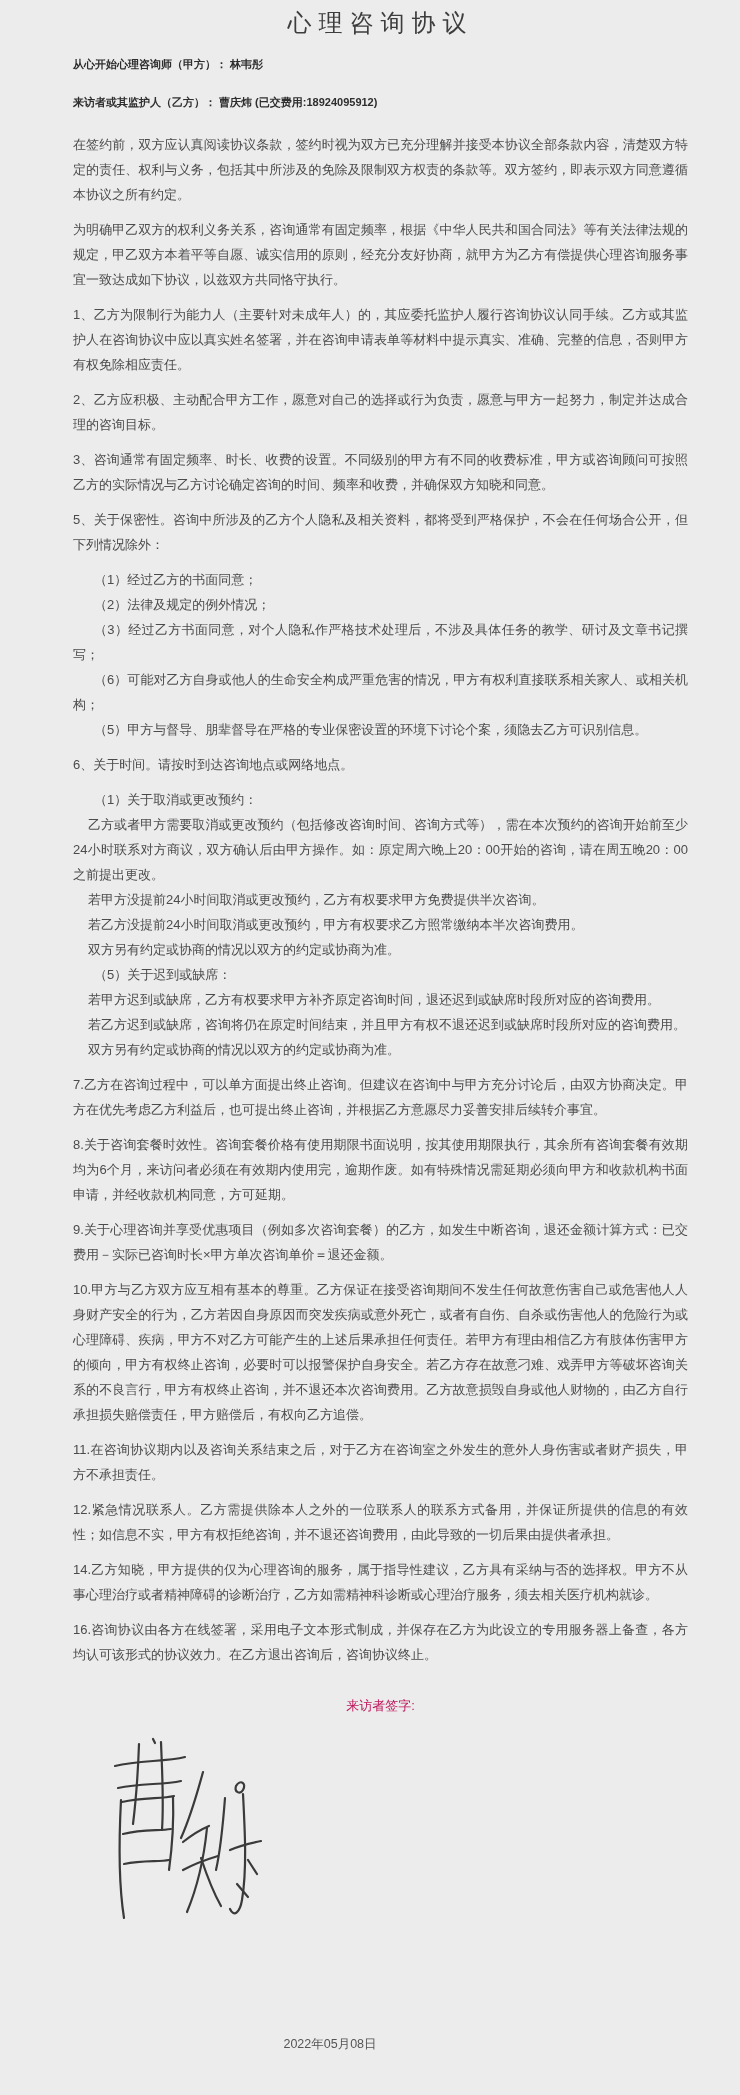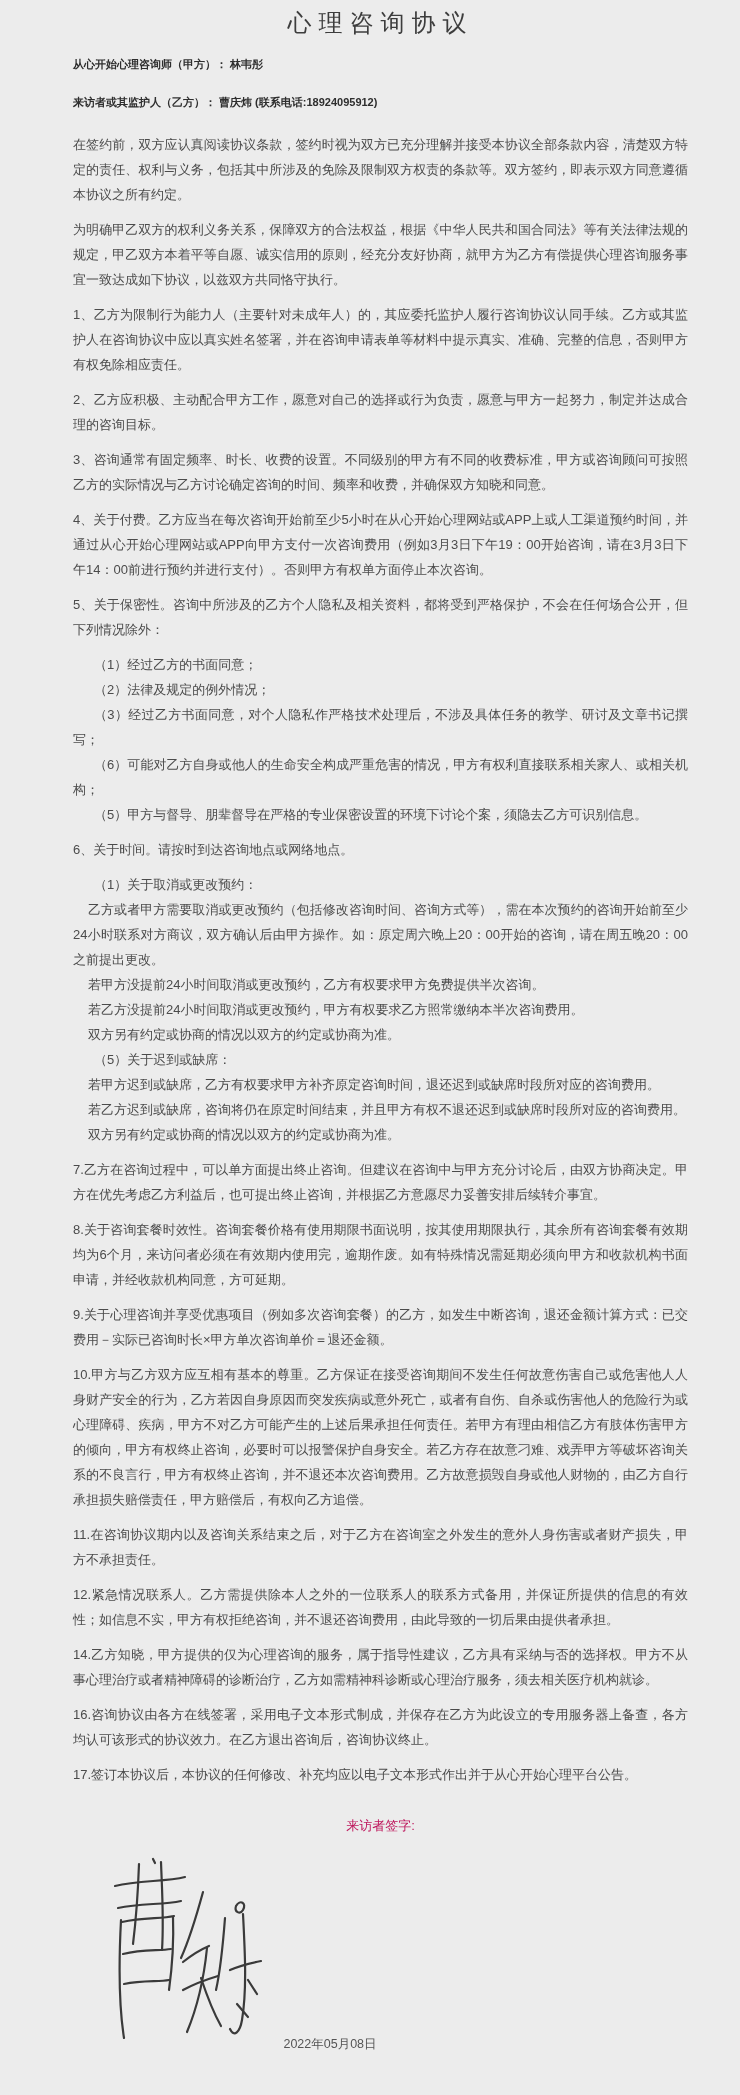--- a/index.html
+++ b/index.html
@@ -69,29 +69,28 @@
   }
 </style>
 </head>
 <body>
 
 <div class="page">
 
   <h1 class="doc-title">心理咨询协议</h1>
 
   <p class="party-line">从心开始心理咨询师（甲方）： 林韦彤</p>
-  <p class="party-line">来访者或其监护人（乙方）： 曹庆炜 (联系电话:18924095912)</p>
+  <p class="party-line">来访者或其监护人（乙方）： 曹庆炜 (已交费用:18924095912)</p>
 
   <div class="body-blocks" id="body-blocks">
       <p class="blk indent0">在签约前，双方应认真阅读协议条款，签约时视为双方已充分理解并接受本协议全部条款内容，清楚双方特定的责任、权利与义务，包括其中所涉及的免除及限制双方权责的条款等。双方签约，即表示双方同意遵循本协议之所有约定。</p>
-      <p class="blk indent0">为明确甲乙双方的权利义务关系，保障双方的合法权益，根据《中华人民共和国合同法》等有关法律法规的规定，甲乙双方本着平等自愿、诚实信用的原则，经充分友好协商，就甲方为乙方有偿提供心理咨询服务事宜一致达成如下协议，以兹双方共同恪守执行。</p>
+      <p class="blk indent0">为明确甲乙双方的权利义务关系，咨询通常有固定频率，根据《中华人民共和国合同法》等有关法律法规的规定，甲乙双方本着平等自愿、诚实信用的原则，经充分友好协商，就甲方为乙方有偿提供心理咨询服务事宜一致达成如下协议，以兹双方共同恪守执行。</p>
       <p class="blk indent0">1、乙方为限制行为能力人（主要针对未成年人）的，其应委托监护人履行咨询协议认同手续。乙方或其监护人在咨询协议中应以真实姓名签署，并在咨询申请表单等材料中提示真实、准确、完整的信息，否则甲方有权免除相应责任。</p>
       <p class="blk indent0">2、乙方应积极、主动配合甲方工作，愿意对自己的选择或行为负责，愿意与甲方一起努力，制定并达成合理的咨询目标。</p>
       <p class="blk indent0">3、咨询通常有固定频率、时长、收费的设置。不同级别的甲方有不同的收费标准，甲方或咨询顾问可按照乙方的实际情况与乙方讨论确定咨询的时间、频率和收费，并确保双方知晓和同意。</p>
-      <p class="blk indent0">4、关于付费。乙方应当在每次咨询开始前至少5小时在从心开始心理网站或APP上或人工渠道预约时间，并通过从心开始心理网站或APP向甲方支付一次咨询费用（例如3月3日下午19：00开始咨询，请在3月3日下午14：00前进行预约并进行支付）。否则甲方有权单方面停止本次咨询。</p>
       <p class="blk indent0">5、关于保密性。咨询中所涉及的乙方个人隐私及相关资料，都将受到严格保护，不会在任何场合公开，但下列情况除外：</p>
       <p class="blk indent1">（1）经过乙方的书面同意；</p>
       <p class="blk indent1">（2）法律及规定的例外情况；</p>
       <p class="blk indent1">（3）经过乙方书面同意，对个人隐私作严格技术处理后，不涉及具体任务的教学、研讨及文章书记撰写；</p>
       <p class="blk indent1">（6）可能对乙方自身或他人的生命安全构成严重危害的情况，甲方有权利直接联系相关家人、或相关机构；</p>
       <p class="blk indent1">（5）甲方与督导、朋辈督导在严格的专业保密设置的环境下讨论个案，须隐去乙方可识别信息。</p>
       <p class="blk indent0">6、关于时间。请按时到达咨询地点或网络地点。</p>
       <p class="blk indent1">（1）关于取消或更改预约：</p>
       <p class="blk indent2">乙方或者甲方需要取消或更改预约（包括修改咨询时间、咨询方式等），需在本次预约的咨询开始前至少24小时联系对方商议，双方确认后由甲方操作。如：原定周六晚上20：00开始的咨询，请在周五晚20：00之前提出更改。</p>
       <p class="blk indent2">若甲方没提前24小时间取消或更改预约，乙方有权要求甲方免费提供半次咨询。</p>
@@ -102,21 +101,20 @@
       <p class="blk indent2">若乙方迟到或缺席，咨询将仍在原定时间结束，并且甲方有权不退还迟到或缺席时段所对应的咨询费用。</p>
       <p class="blk indent2">双方另有约定或协商的情况以双方的约定或协商为准。</p>
       <p class="blk indent0">7.乙方在咨询过程中，可以单方面提出终止咨询。但建议在咨询中与甲方充分讨论后，由双方协商决定。甲方在优先考虑乙方利益后，也可提出终止咨询，并根据乙方意愿尽力妥善安排后续转介事宜。</p>
       <p class="blk indent0">8.关于咨询套餐时效性。咨询套餐价格有使用期限书面说明，按其使用期限执行，其余所有咨询套餐有效期均为6个月，来访问者必须在有效期内使用完，逾期作废。如有特殊情况需延期必须向甲方和收款机构书面申请，并经收款机构同意，方可延期。</p>
       <p class="blk indent0">9.关于心理咨询并享受优惠项目（例如多次咨询套餐）的乙方，如发生中断咨询，退还金额计算方式：已交费用－实际已咨询时长×甲方单次咨询单价＝退还金额。</p>
       <p class="blk indent0">10.甲方与乙方双方应互相有基本的尊重。乙方保证在接受咨询期间不发生任何故意伤害自己或危害他人人身财产安全的行为，乙方若因自身原因而突发疾病或意外死亡，或者有自伤、自杀或伤害他人的危险行为或心理障碍、疾病，甲方不对乙方可能产生的上述后果承担任何责任。若甲方有理由相信乙方有肢体伤害甲方的倾向，甲方有权终止咨询，必要时可以报警保护自身安全。若乙方存在故意刁难、戏弄甲方等破坏咨询关系的不良言行，甲方有权终止咨询，并不退还本次咨询费用。乙方故意损毁自身或他人财物的，由乙方自行承担损失赔偿责任，甲方赔偿后，有权向乙方追偿。</p>
       <p class="blk indent0">11.在咨询协议期内以及咨询关系结束之后，对于乙方在咨询室之外发生的意外人身伤害或者财产损失，甲方不承担责任。</p>
       <p class="blk indent0">12.紧急情况联系人。乙方需提供除本人之外的一位联系人的联系方式备用，并保证所提供的信息的有效性；如信息不实，甲方有权拒绝咨询，并不退还咨询费用，由此导致的一切后果由提供者承担。</p>
       <p class="blk indent0">14.乙方知晓，甲方提供的仅为心理咨询的服务，属于指导性建议，乙方具有采纳与否的选择权。甲方不从事心理治疗或者精神障碍的诊断治疗，乙方如需精神科诊断或心理治疗服务，须去相关医疗机构就诊。</p>
       <p class="blk indent0">16.咨询协议由各方在线签署，采用电子文本形式制成，并保存在乙方为此设立的专用服务器上备查，各方均认可该形式的协议效力。在乙方退出咨询后，咨询协议终止。</p>
-      <p class="blk indent0">17.签订本协议后，本协议的任何修改、补充均应以电子文本形式作出并于从心开始心理平台公告。</p>
     </div>
 
   <p class="sig-label">来访者签字:</p>
 
   <div class="sig-area">
     <svg width="170" height="200" viewBox="0 0 170 200" fill="none" stroke="#3a3a3a" stroke-width="2.2" stroke-linecap="round">
 
       <path d="M50,9 l2,4"></path>
       <path d="M12,36 C36,30 62,32 82,27"></path>
       <path d="M36,14 C35,42 33,70 30,94"></path>

